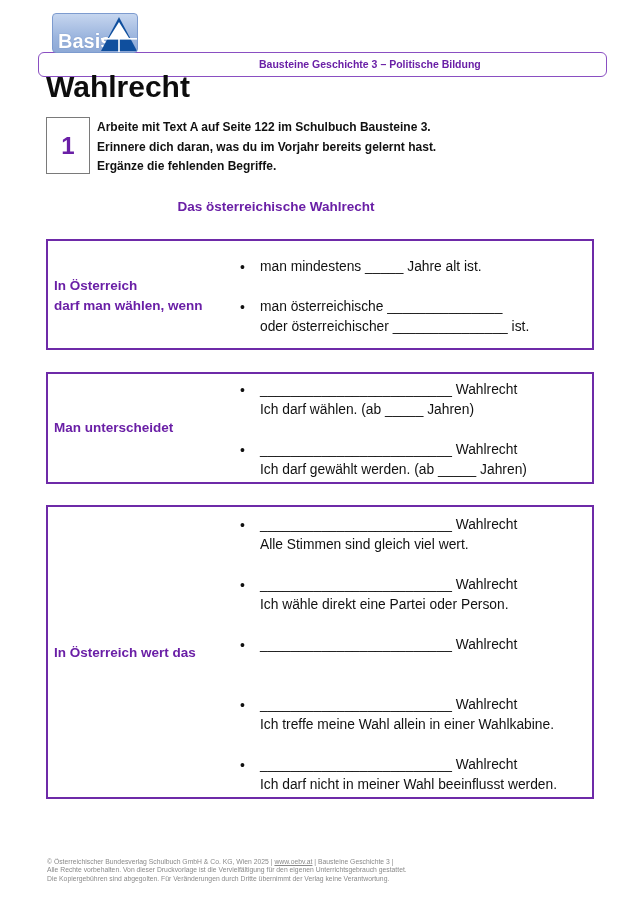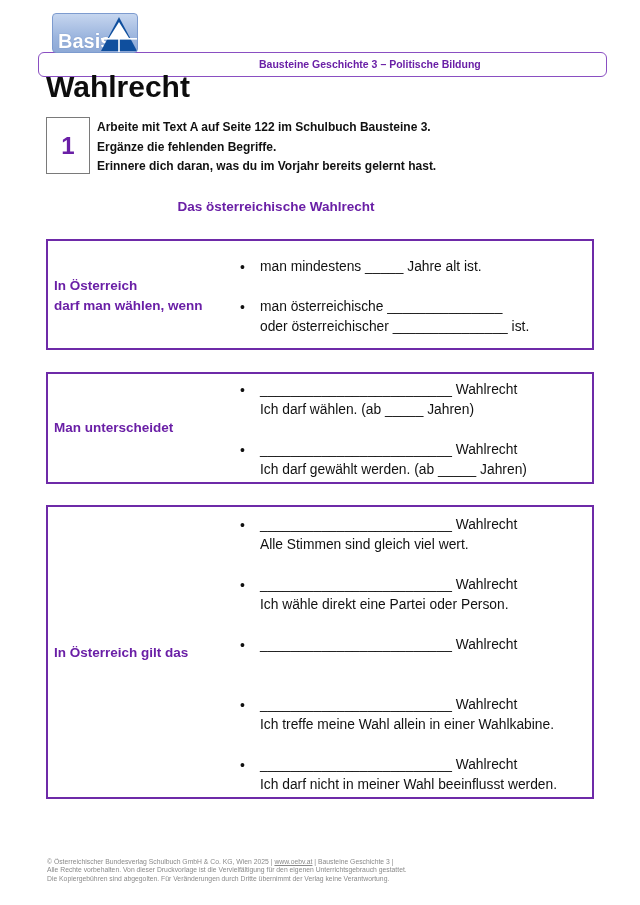--- a/index.html
+++ b/index.html
@@ -79,22 +79,22 @@
   </svg>
 </div>
 
 <h1 class="page-title">Wahlrecht</h1>
 
 <div class="task-box">
   <span class="task-num">1</span>
 </div>
 <div class="task-text">
   <span class="line">Arbeite mit Text A auf Seite 122 im Schulbuch Bausteine 3.</span>
+  <span class="line">Erinnere dich daran, was du im Vorjahr bereits gelernt hast.</span>
   <span class="line">Ergänze die fehlenden Begriffe.</span>
-  <span class="line">Erinnere dich daran, was du im Vorjahr bereits gelernt hast.</span>
 </div>
 
 <div class="section-title">Das österreichische Wahlrecht</div>
 
 <div class="panel" style="top:239px; height:111px;">
   <div class="panel-label" style="top:35px;">
     <span class="line">In Österreich</span>
     <span class="line">darf man wählen, wenn</span>
   </div>
   <div class="item" style="top:16px;">
@@ -119,21 +119,21 @@
   </div>
   <div class="item" style="top:66px;">
     <span class="bullet">•</span>
     <span class="line">_________________________ Wahlrecht</span>
     <span class="line">Ich darf gewählt werden. (ab _____ Jahren)</span>
   </div>
 </div>
 
 <div class="panel" style="top:505px; height:294px;">
   <div class="panel-label" style="top:136px;">
-    <span class="line">In Österreich gilt das</span>
+    <span class="line">In Österreich wert das</span>
   </div>
   <div class="item" style="top:8px;">
     <span class="bullet">•</span>
     <span class="line">_________________________ Wahlrecht</span>
     <span class="line">Alle Stimmen sind gleich viel wert.</span>
   </div>
   <div class="item" style="top:68px;">
     <span class="bullet">•</span>
     <span class="line">_________________________ Wahlrecht</span>
     <span class="line">Ich wähle direkt eine Partei oder Person.</span>

